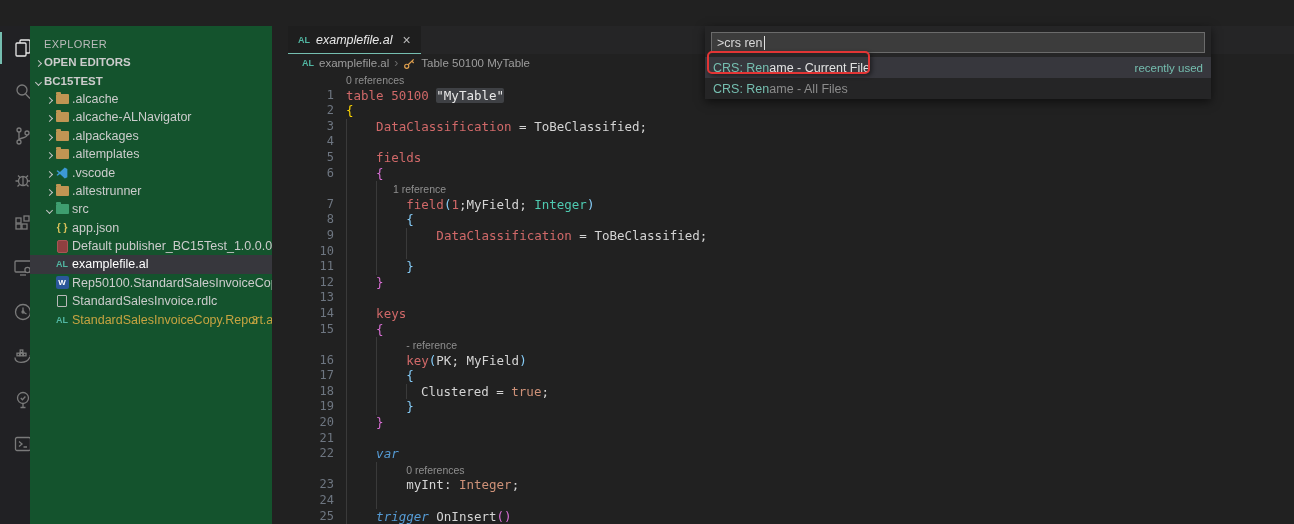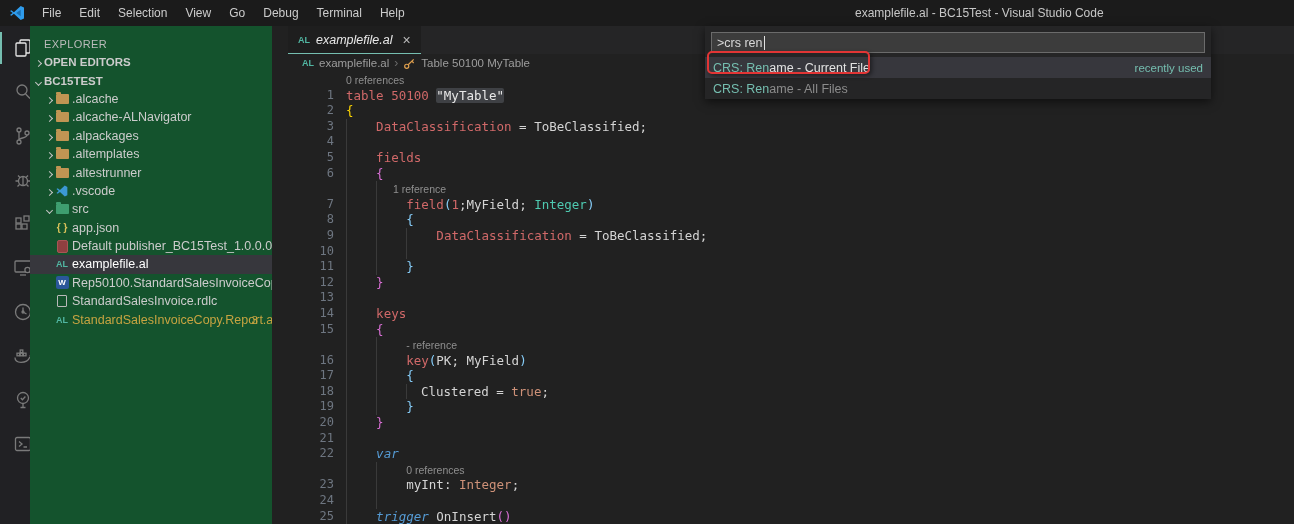--- a/index.html
+++ b/index.html
@@ -82,37 +82,20 @@
   .palette-row .match { color:#75beb0; font-weight:normal; }
   .palette-row .meta { margin-left:auto; color:#75beb0; font-size:11.5px; }
   .annotation { position:absolute; left:707px; top:51px; width:163px; height:23px;
     border:2.5px solid #e23535; border-radius:5px; box-shadow:2px 2px 4px rgba(0,0,0,.45); z-index:50; pointer-events:none; }
 </style>
 </head>
 <body>
 
 <div class="app">
 
-  <div class="titlebar">
-    <svg class="vscode-logo" viewBox="0 0 16 16">
-      <path d="M11.7 1 4.9 7.2 2.4 5.3 1 5.9 3.7 8 1 10.1l1.4.6 2.5-1.9L11.7 15l3.3-1.6V2.6z" fill="#2f9cec"></path>
-      <path d="M11.7 4.7 7.2 8l4.5 3.3z" fill="#1b6fb0"></path>
-    </svg>
-    <div class="menubar">
-        <div class="menu-item">File</div>
-        <div class="menu-item">Edit</div>
-        <div class="menu-item">Selection</div>
-        <div class="menu-item">View</div>
-        <div class="menu-item">Go</div>
-        <div class="menu-item">Debug</div>
-        <div class="menu-item">Terminal</div>
-        <div class="menu-item">Help</div>
-      </div>
-    <div class="window-title">examplefile.al - BC15Test - Visual Studio Code</div>
-  </div>
 
   <div class="activitybar">
       <div class="act-item active">
         <svg viewBox="0 0 24 24">
           <rect x="9" y="4" width="10" height="13" rx="1"></rect>
           <rect x="5" y="7" width="10" height="13" rx="1" fill="#212124"></rect>
         </svg>
       </div>
       <div class="act-item">
         <svg viewBox="0 0 24 24">
@@ -214,32 +197,32 @@
         <div class="tree-row child">
           <span class="t-chev"><span class="chev right"></span></span>
           <span class="t-icon">
             <span class="i-folder"></span>
           </span>
           <span class="t-label">.altemplates</span>
         </div>
         <div class="tree-row child">
           <span class="t-chev"><span class="chev right"></span></span>
           <span class="t-icon">
-            <span class="i-folder"></span>
-          </span>
-          <span class="t-label">.altestrunner</span>
-        </div>
-        <div class="tree-row child">
-          <span class="t-chev"><span class="chev right"></span></span>
-          <span class="t-icon">
             <svg width="12" height="12" viewBox="0 0 13 13">
               <path d="M9.5 .5 4.3 5.3 1.8 3.5.5 4.2 3 6.5.5 8.8l1.3.7 2.5-1.8 5.2 4.8 2.8-1.4v-9z" fill="#3c99d4"></path>
             </svg>
           </span>
           <span class="t-label">.vscode</span>
+        </div>
+        <div class="tree-row child">
+          <span class="t-chev"><span class="chev right"></span></span>
+          <span class="t-icon">
+            <span class="i-folder"></span>
+          </span>
+          <span class="t-label">.altestrunner</span>
         </div>
         <div class="tree-row child">
           <span class="t-chev"><span class="chev down"></span></span>
           <span class="t-icon">
             <span class="i-folder green"></span>
           </span>
           <span class="t-label">src</span>
         </div>
         <div class="tree-row child">
           <span class="t-icon">

